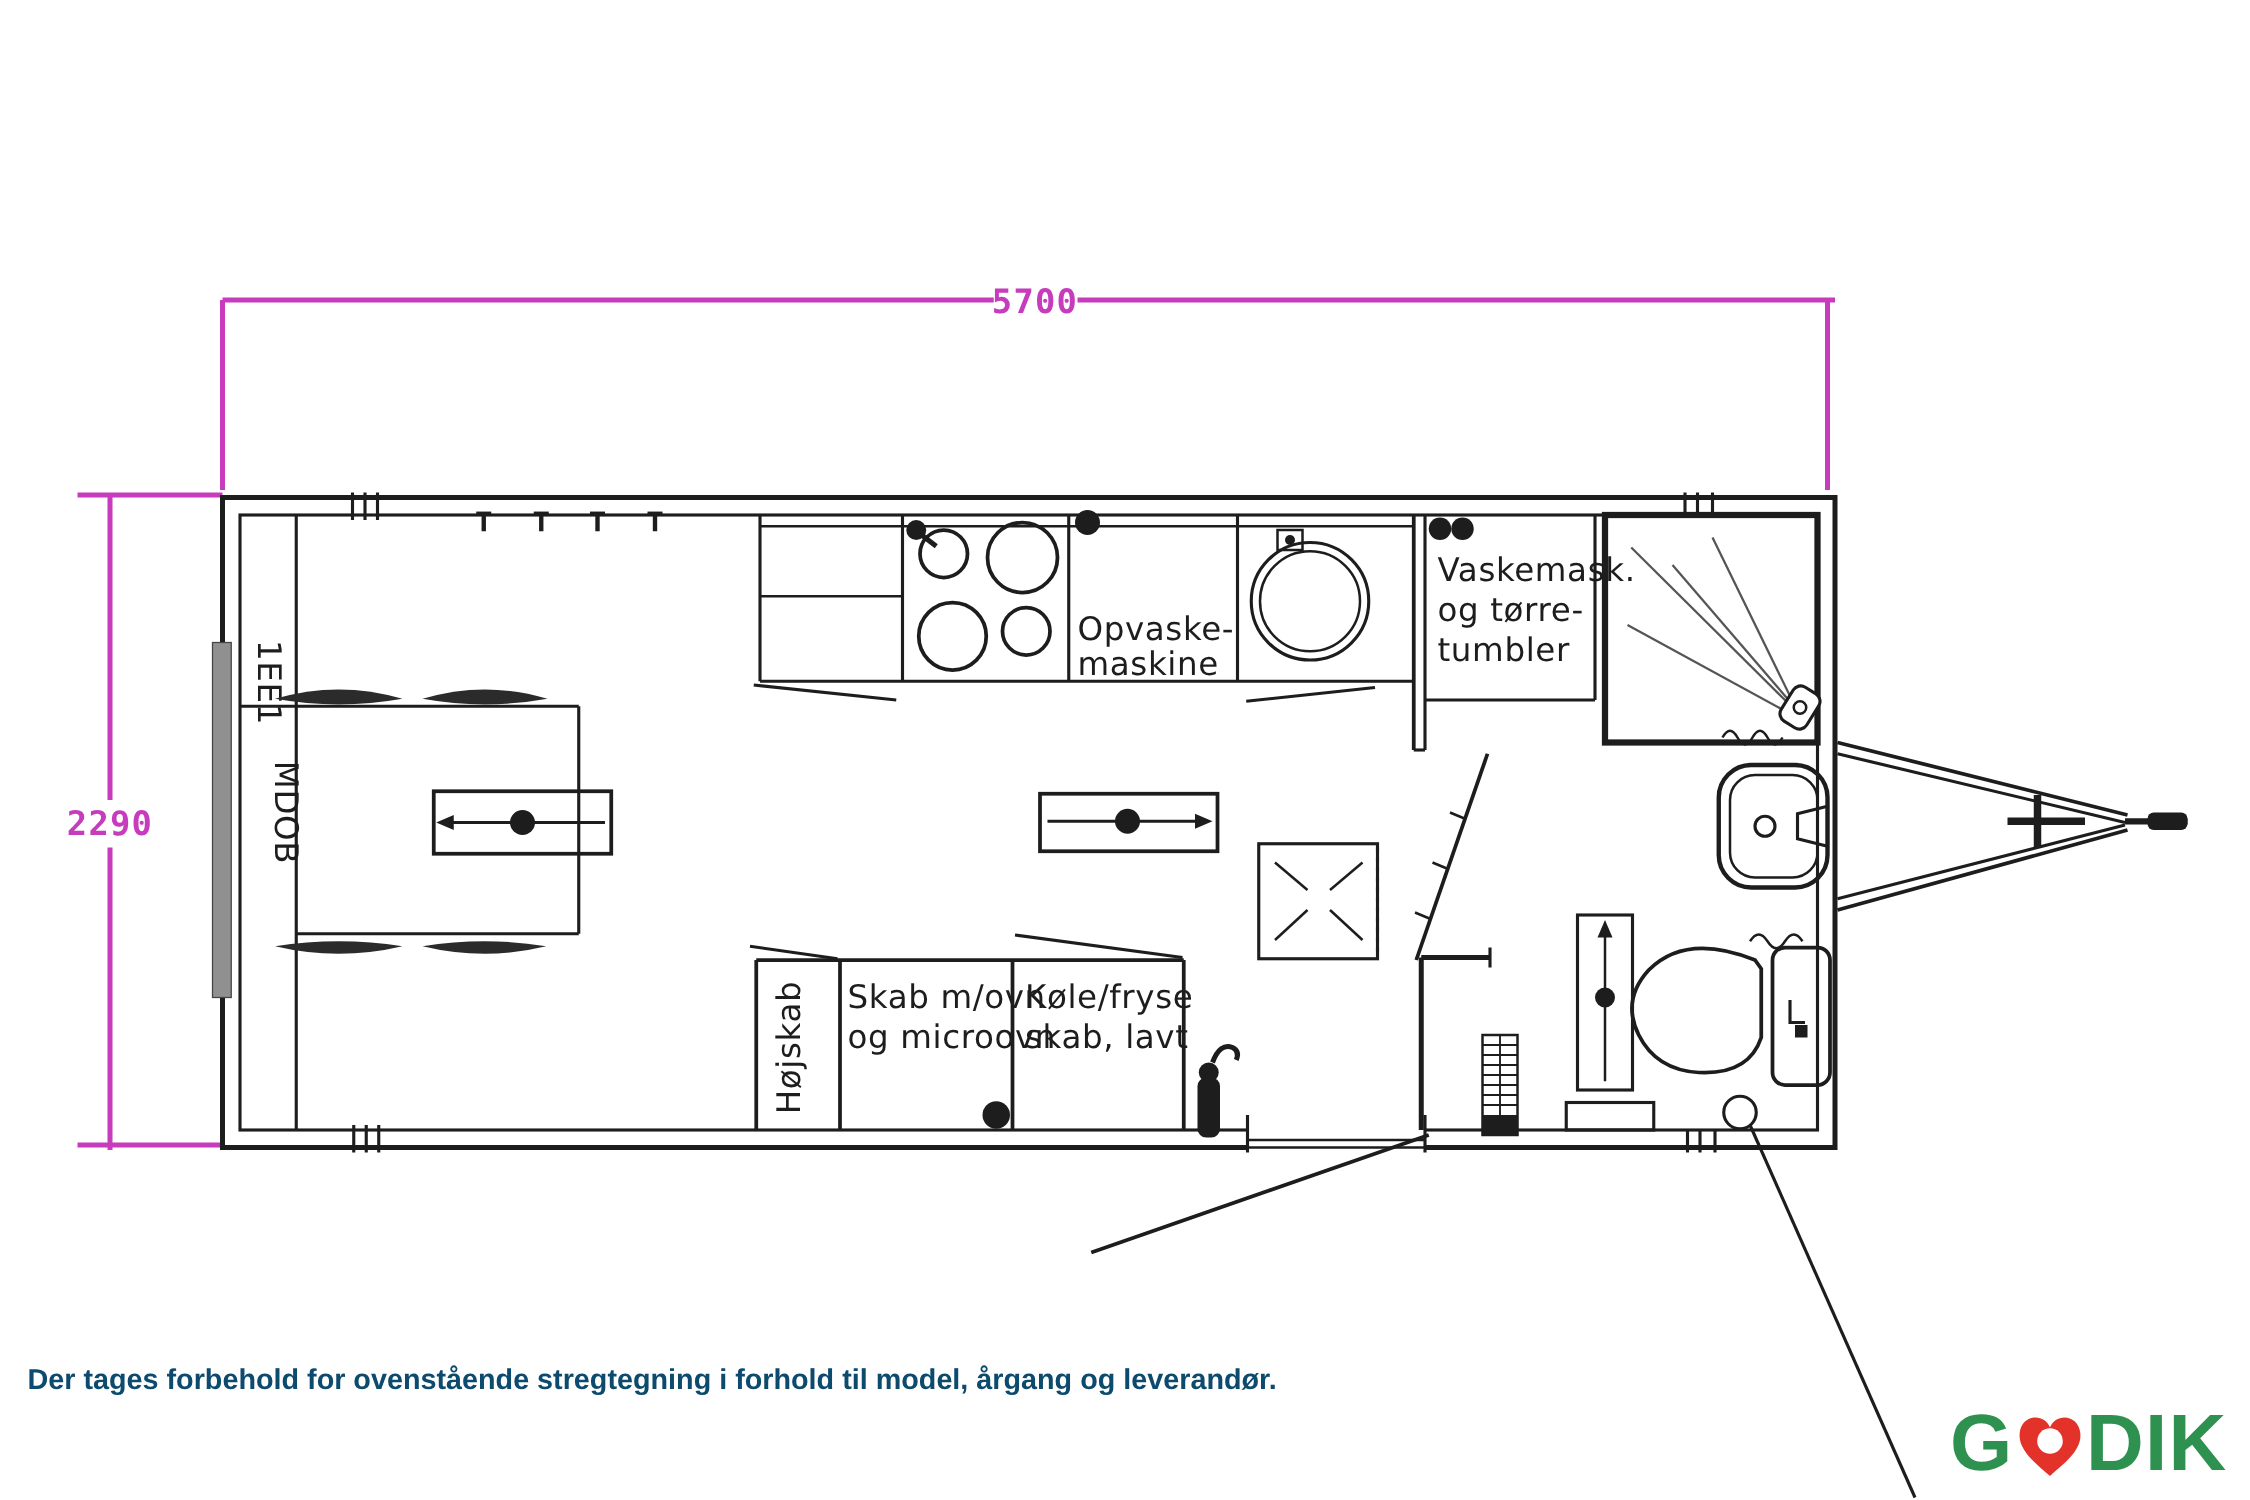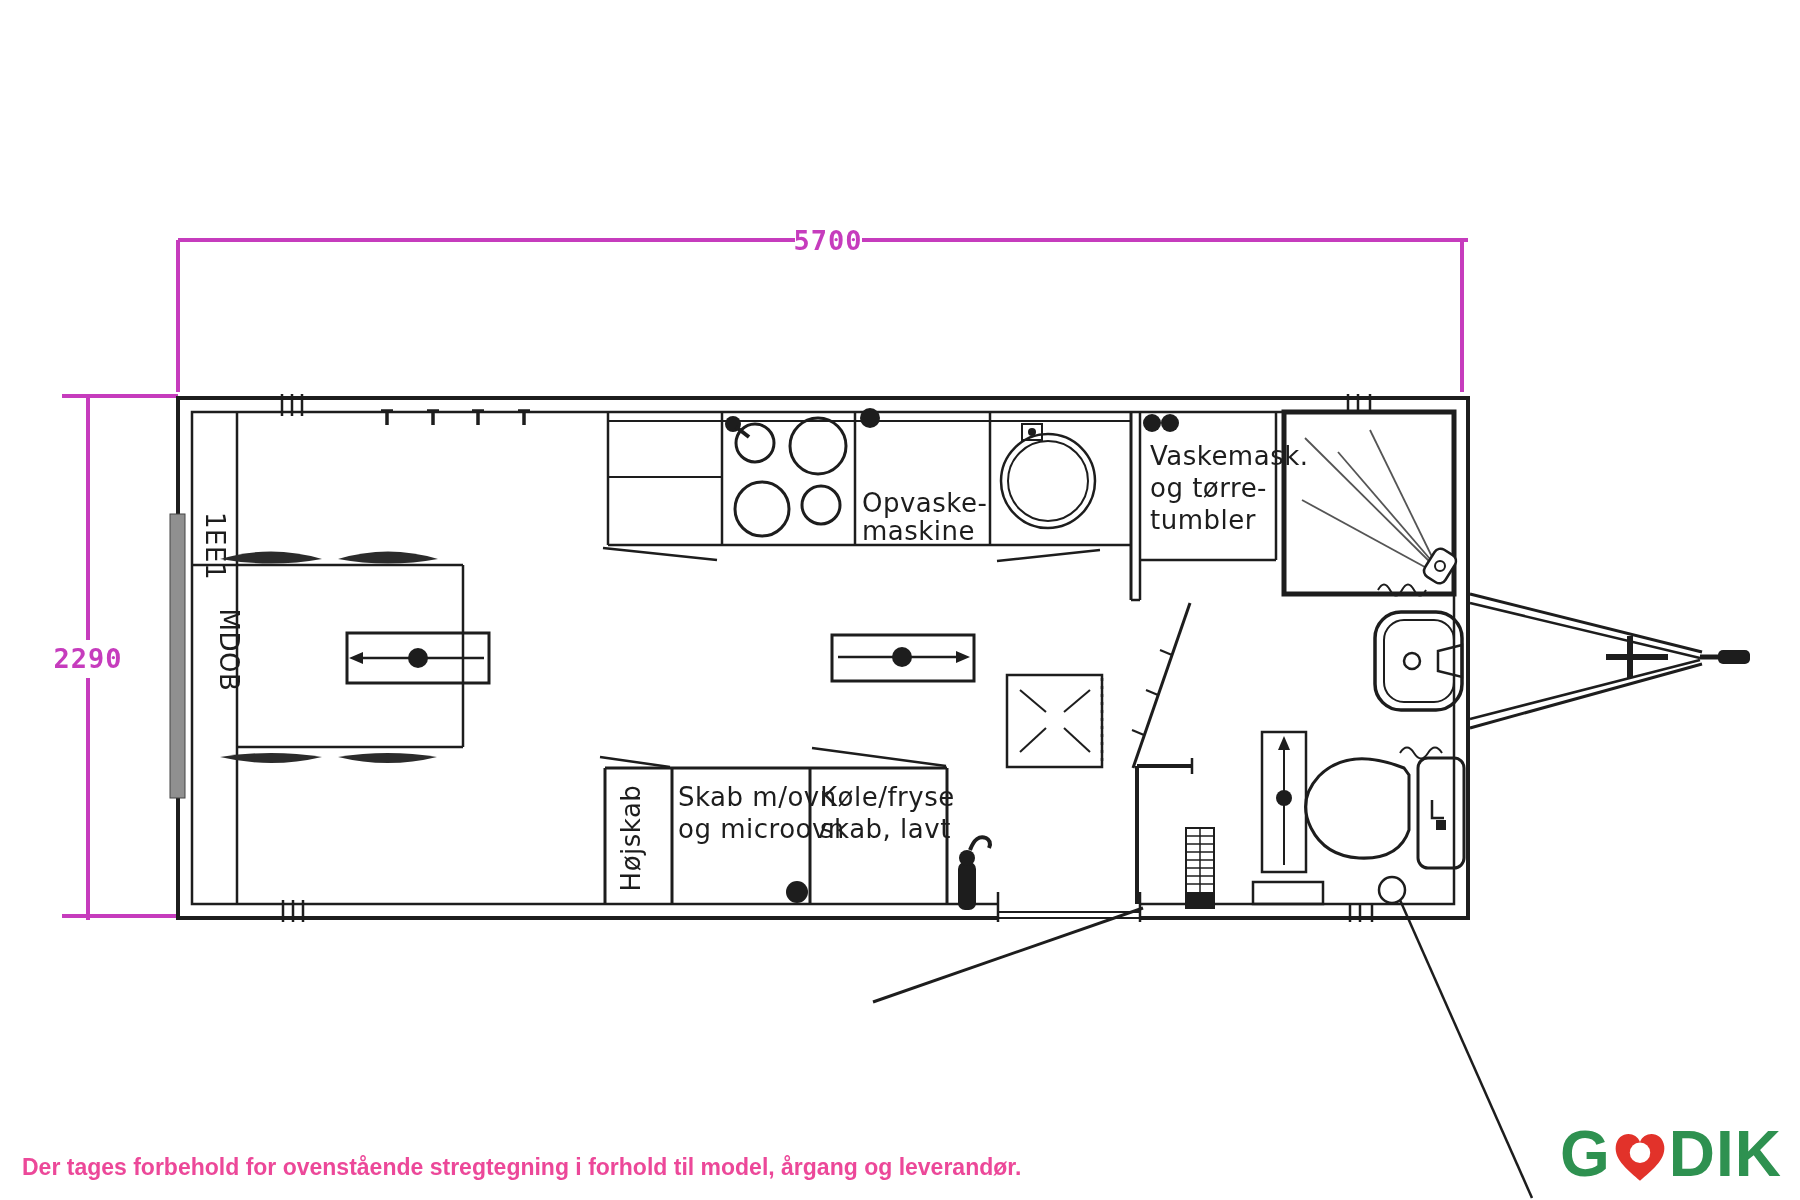--- a/index.html
+++ b/index.html
@@ -5,22 +5,22 @@
   html,body{margin:0;padding:0;}
   body{
     width:1800px;height:1200px;position:relative;background:#ffffff;overflow:hidden;
     font-family:"DejaVu Sans", sans-serif;
   }
   #stage{position:absolute;top:0;left:0;width:1800px;height:1200px;}
   svg text{fill:#1d1d1d;}
   .plan-label{font-size:26px;letter-spacing:0.5px;}
   .dim-text{fill:#c63cbd;font-weight:bold;font-size:27px;font-family:"DejaVu Sans Mono",monospace;letter-spacing:1px;}
   #footer-note{
-    position:absolute;left:22px;top:1154px;width:1400px;
-    font-family:"Liberation Sans", sans-serif;font-weight:bold;font-size:23px;color:#ec4899;
+    position:absolute;left:22px;top:1090px;width:1400px;
+    font-family:"Liberation Sans", sans-serif;font-weight:bold;font-size:23px;color:#0c4a6e;
   }
   #logo{
     position:absolute;right:18px;top:1122px;display:flex;align-items:center;
     font-family:"Liberation Sans", sans-serif;font-weight:800;font-size:64px;color:#2e9150;
     letter-spacing:1px;line-height:1;
   }
   #logo .heart{width:56px;height:56px;margin:0 1px;position:relative;top:2px;}
 </style>
 </head>
 <body>

